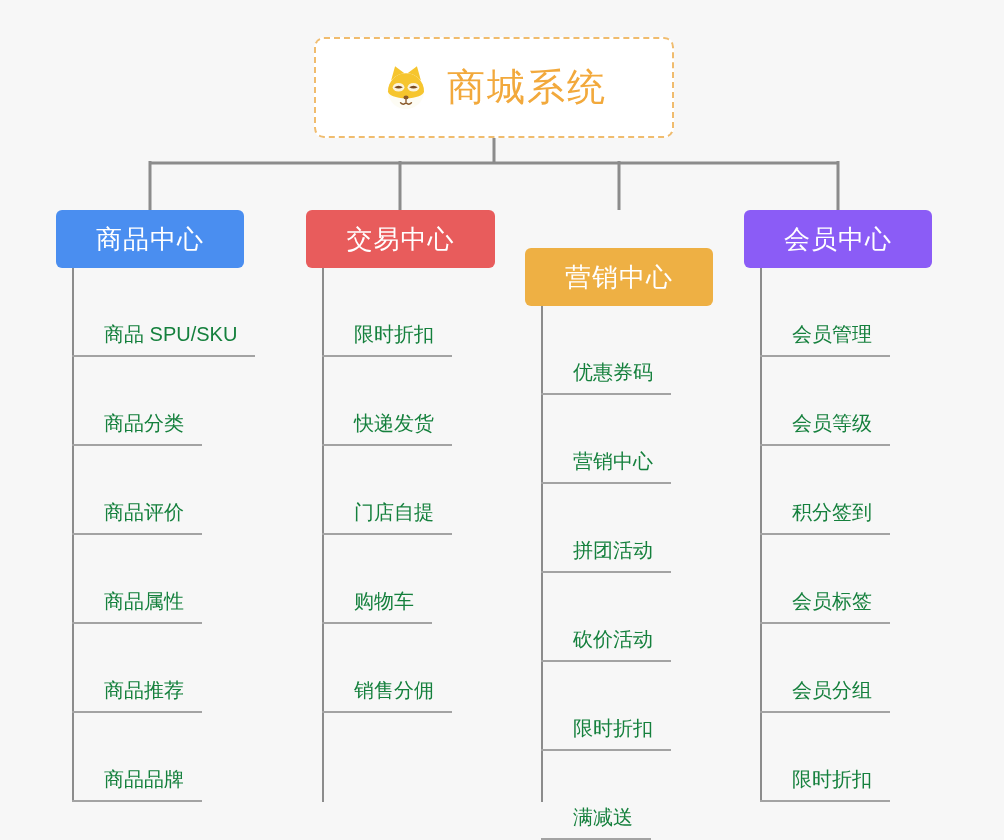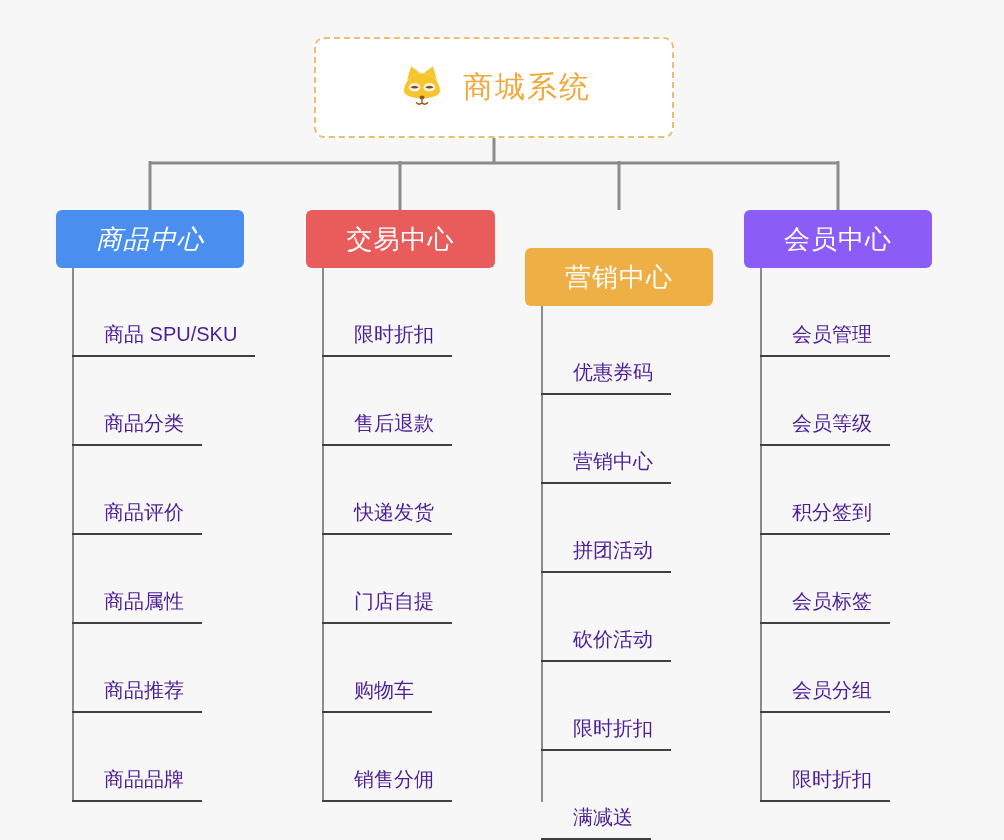--- a/index.html
+++ b/index.html
@@ -16,21 +16,21 @@
   
   .root-node{
     position:absolute;left:314px;top:37px;width:360px;height:101px;
     background:#FFFFFF;
     border:2px dashed #F0BC6E;
     border-radius:10px;
     display:flex;align-items:center;justify-content:center;gap:16px;
     z-index:2;box-sizing:border-box;
   }
   .root-title{
-    font-size:30px;
+    font-size:38px;
     color:#F2A93C;
     letter-spacing:2px;
     white-space:nowrap;
   }
 
   
   .branch{position:absolute;top:210px;width:188px;z-index:1;}
   .branch:nth-of-type(1){left:56px;}
   .branch:nth-of-type(2){left:306px;width:189px;}
   .branch:nth-of-type(3){left:525px;}
@@ -45,22 +45,22 @@
   .branch-trunk{
     position:absolute;left:16px;top:58px;
     width:2px;height:534px;
     background:#8C8C8C;z-index:0;
   }
   .leaf-list{margin-left:16px;position:relative;z-index:1;}
   .leaf{height:89px;display:flex;align-items:flex-end;}
   .leaf-label{
     width:max-content;white-space:nowrap;
     padding:0 18px 7px 32px;
-    border-bottom:2px solid #404040;
-    font-size:20px;color:#4c1d95;
+    border-bottom:2px solid #a3a3a3;
+    font-size:20px;color:#15803d;
   }
 </style>
 </head>
 <body>
 
 <div class="canvas">
 
   <svg id="connectors" width="1004" height="840">
     <path d="M494 138 V163 M150 163 H838 M150 161 V210 M400 161 V210 M619 161 V210 M838 161 V210" stroke="#8C8C8C" stroke-width="3" fill="none"></path>
   </svg>
@@ -78,21 +78,21 @@
         <path d="M36 31 q5.5 -4 11 0 q-5.5 3.5 -11 0 Z" fill="#7A4A1E"></path>
         <ellipse cx="32" cy="44" rx="3.2" ry="2.4" fill="#8A5A2A"></ellipse>
         <path d="M32 46 v3.5 M25 51 q3.5 3.5 7 0 q3.5 3.5 7 0" stroke="#8A5A2A" stroke-width="1.8" fill="none" stroke-linecap="round"></path>
       </svg>
     </span>
     <span class="root-title" style="color: rgb(242, 169, 60);">商城系统</span>
   </div>
 
   <div id="branches">
     <div class="branch">
-      <div class="branch-box" style="background: rgb(74, 142, 240); font-style: italic;">
+      <div class="branch-box" style="background: rgb(74, 142, 240);">
         <span>商品中心</span>
       </div>
       <div class="branch-trunk"></div>
       <div class="leaf-list">
     <div class="leaf">
       <div class="leaf-label">商品 SPU/SKU</div>
     </div>
 
     <div class="leaf">
       <div class="leaf-label">商品分类</div>
@@ -119,23 +119,20 @@
     <div class="branch">
       <div class="branch-box" style="background: rgb(232, 92, 92);">
         <span>交易中心</span>
       </div>
       <div class="branch-trunk"></div>
       <div class="leaf-list">
     <div class="leaf">
       <div class="leaf-label">限时折扣</div>
     </div>
 
-    <div class="leaf">
-      <div class="leaf-label">售后退款</div>
-    </div>
 
     <div class="leaf">
       <div class="leaf-label">快递发货</div>
     </div>
 
     <div class="leaf">
       <div class="leaf-label">门店自提</div>
     </div>
 
     <div class="leaf">

